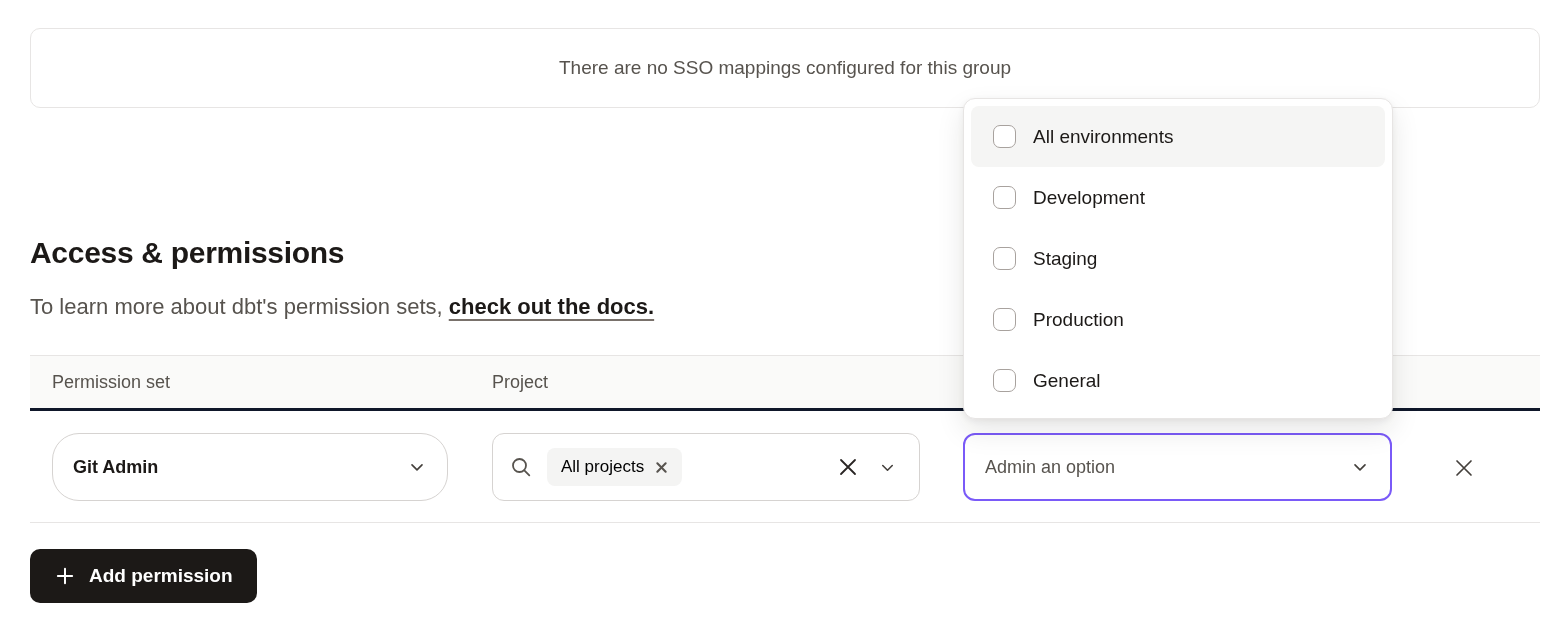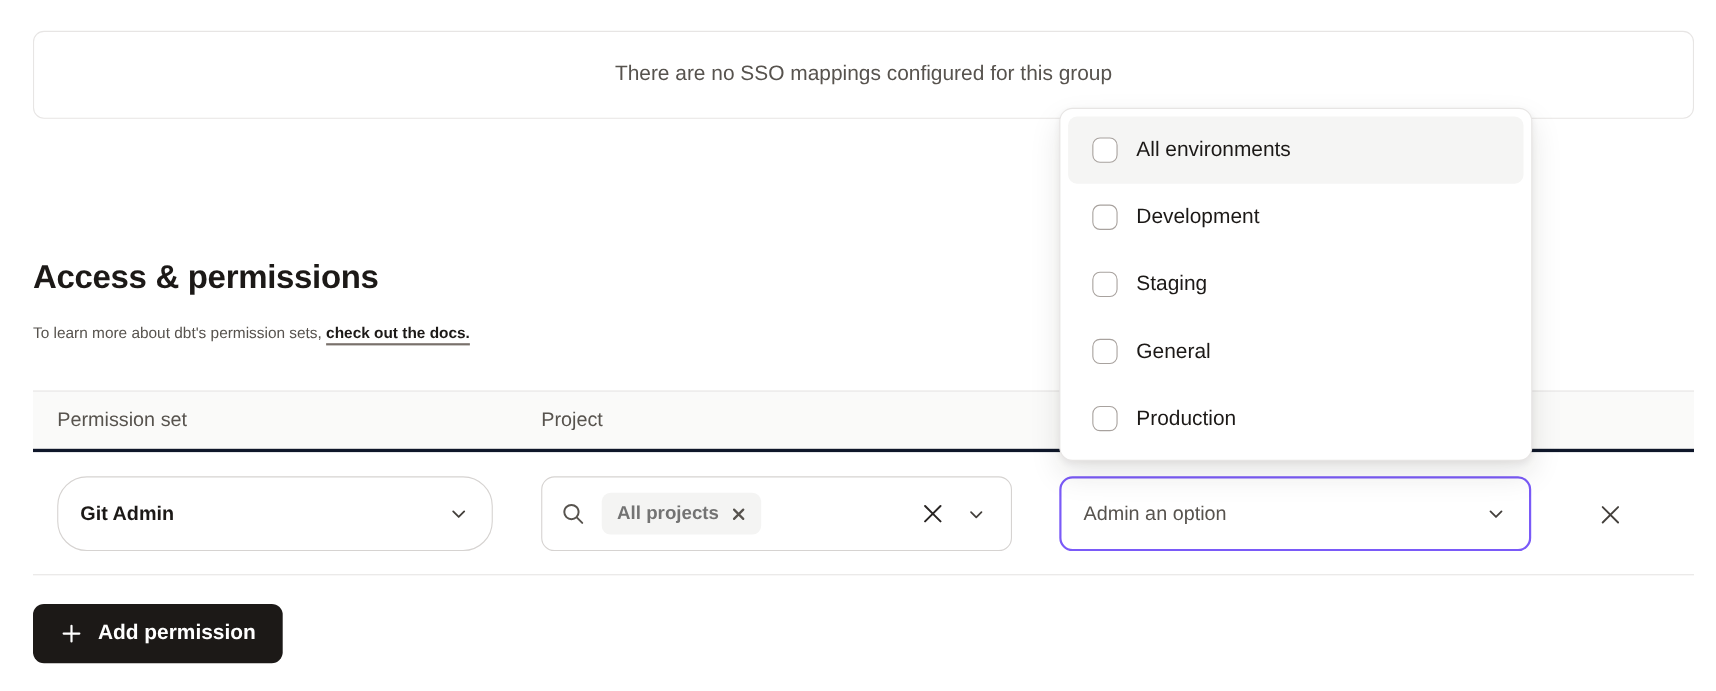--- a/index.html
+++ b/index.html
@@ -65,21 +65,21 @@
     position: absolute;
     left: 30px; top: 236px;
     font-size: 30px;
     font-weight: 700;
     letter-spacing: -0.3px;
     color: #1c1917;
   }
   .section-desc {
     position: absolute;
     left: 30px; top: 294px;
-    font-size: 14px;
+    font-size: 22px;
     color: #57534e;
   }
   .section-desc a {
     color: #1c1917;
     font-weight: 600;
     text-decoration: underline;
     text-decoration-color: #79716b;
     text-underline-offset: 5px;
     text-decoration-thickness: 1.5px;
     cursor: pointer;
@@ -151,22 +151,22 @@
     align-items: center;
     gap: 11px;
     height: 38px;
     margin-left: 14px;
     padding: 0 14px;
     background: #f4f4f3;
     border-radius: 8px;
   }
   .tag .tag-label {
     font-size: 17px;
-    font-weight: 700;
-    color: #737373;
+    font-weight: 400;
+    color: #000000;
   }
   .clear-x { margin-left: auto; cursor: pointer; }
   .proj-chevron { margin-left: 18px; margin-right: 4px; }
 
   .remove-btn {
     position: absolute;
     left: 1448px; top: 452px;
     width: 32px; height: 32px;
     display: flex; align-items: center; justify-content: center;
     background: transparent; border: none;
@@ -297,21 +297,21 @@
     <div class="dd-item">
       <span class="checkbox"></span>
       <span class="label">Development</span>
     </div>
     <div class="dd-item">
       <span class="checkbox"></span>
       <span class="label">Staging</span>
     </div>
     <div class="dd-item">
       <span class="checkbox"></span>
+      <span class="label">Production</span>
+    </div>
+    <div class="dd-item">
+      <span class="checkbox"></span>
       <span class="label">General</span>
     </div>
-    <div class="dd-item">
-      <span class="checkbox"></span>
-      <span class="label">Production</span>
-    </div>
   </div>
 
 </div>
 
 </body></html>

